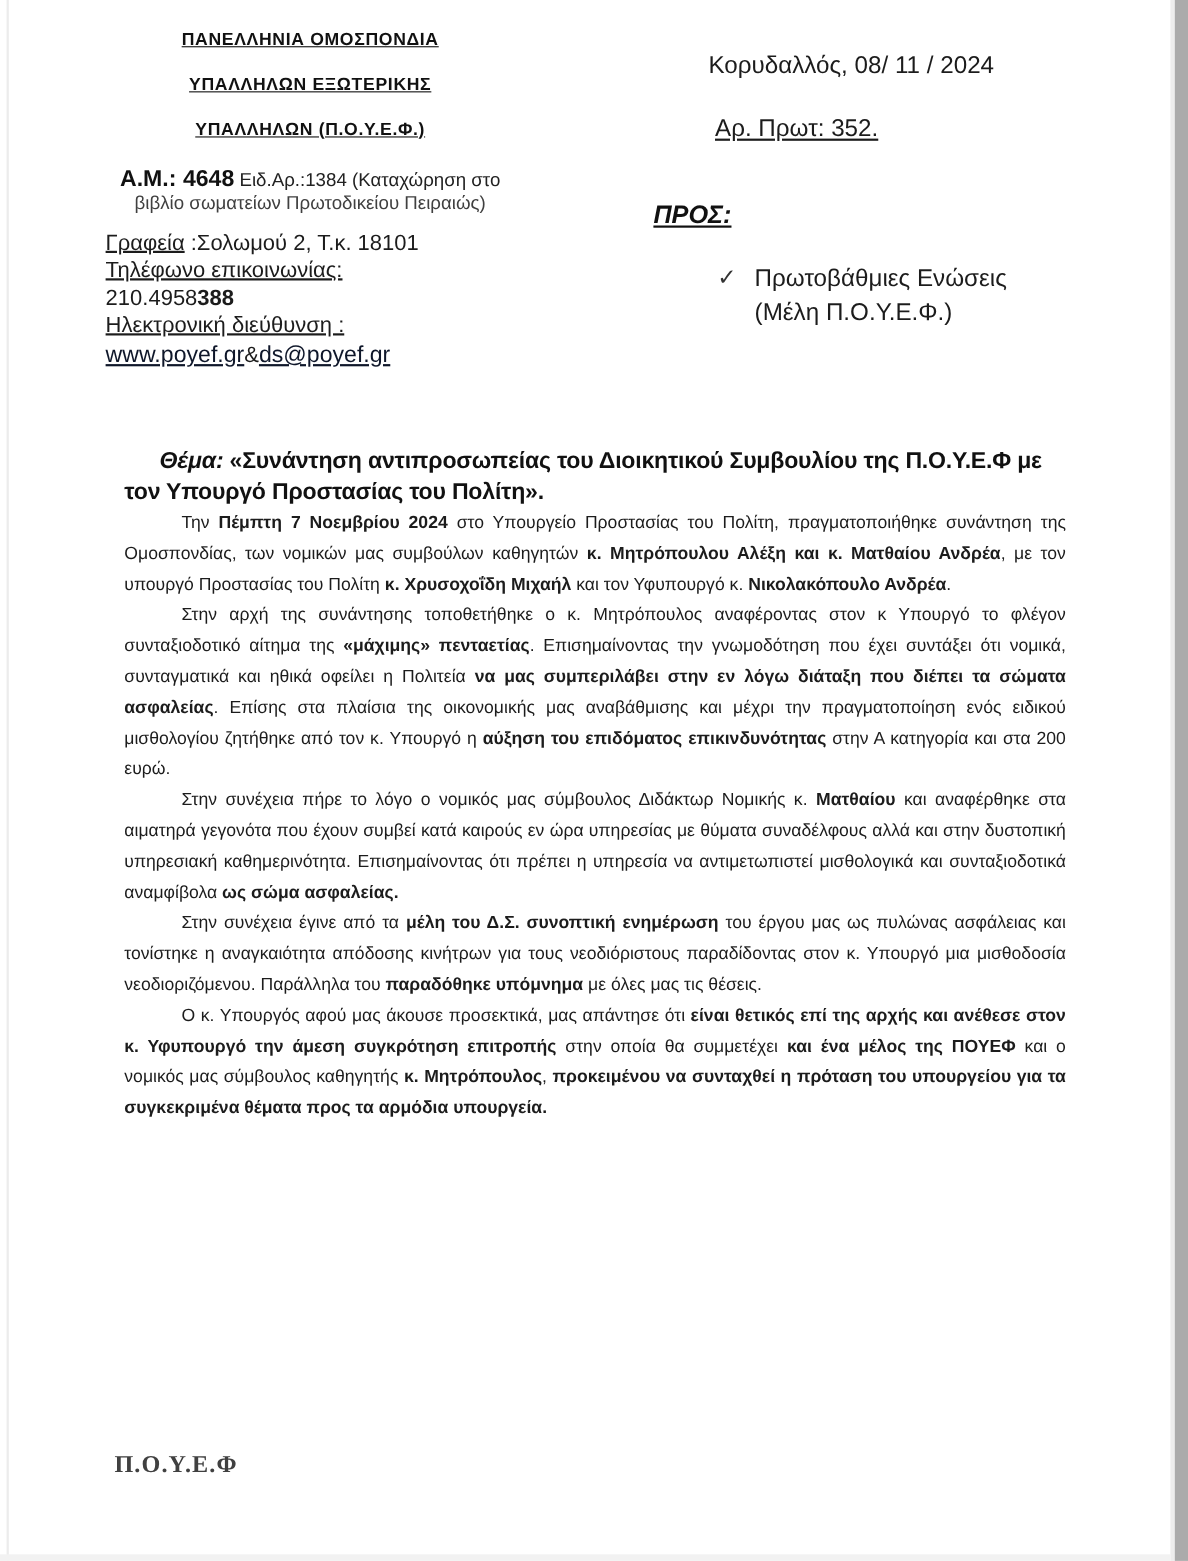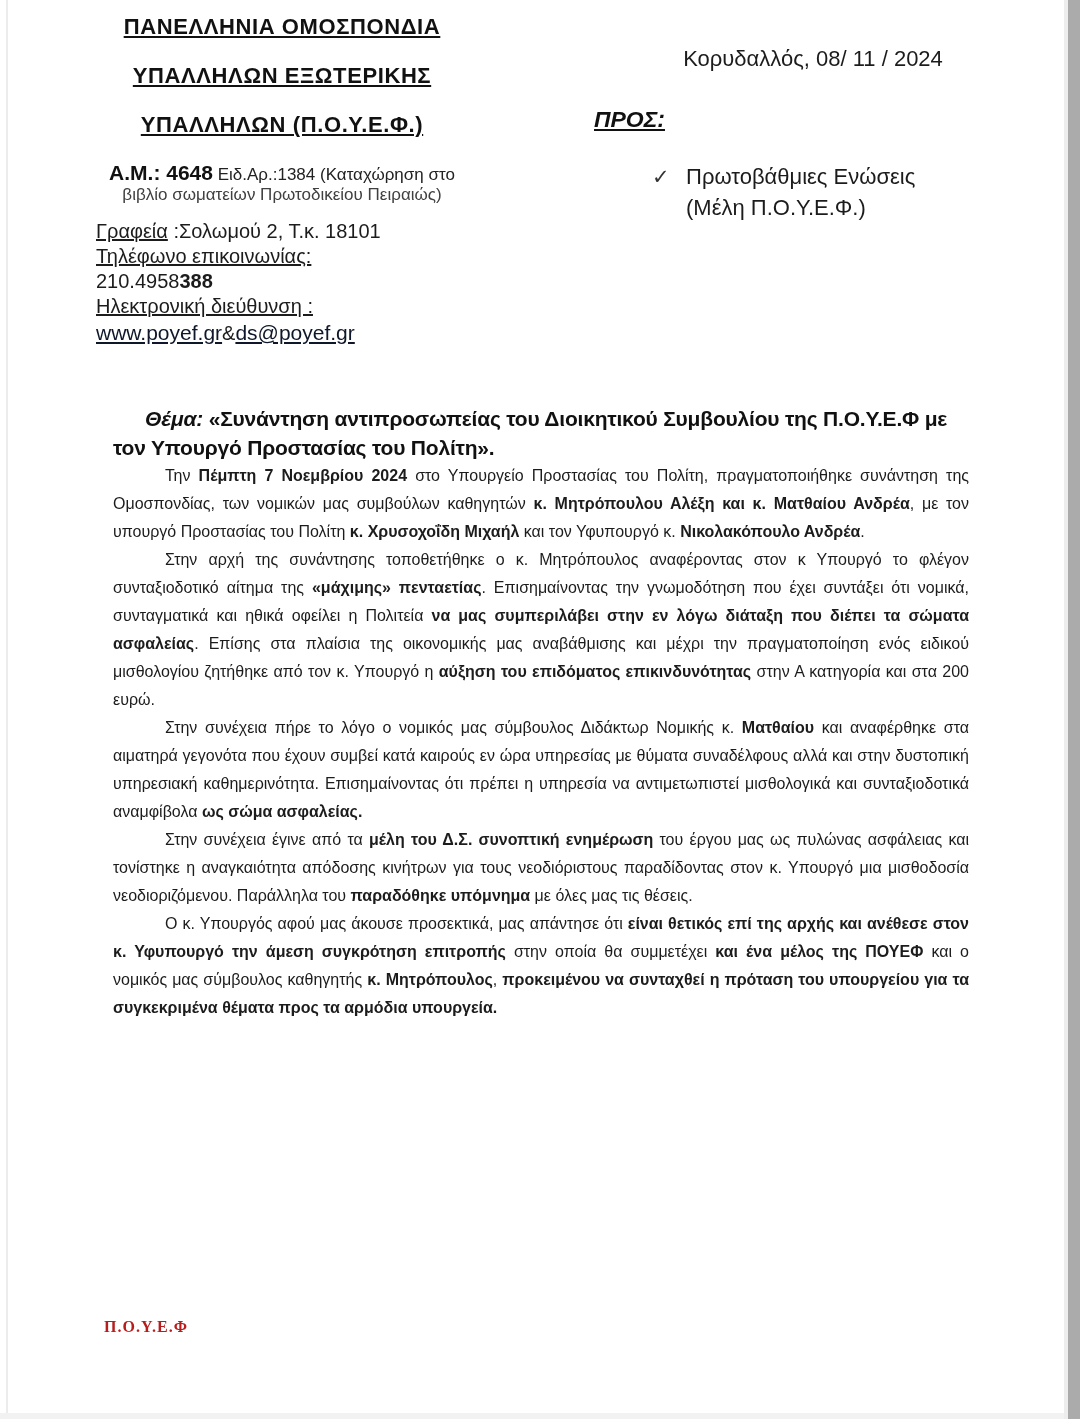--- a/index.html
+++ b/index.html
@@ -14,58 +14,58 @@
   }
   
   .edge-right{position:absolute;top:0;right:0;width:12px;height:100%;background:#ababab;}
   .edge-right-gap{position:absolute;top:0;right:12px;width:4px;height:100%;background:#ededed;}
   .edge-left{position:absolute;top:0;left:6px;width:2px;height:100%;background:#ececec;}
   .edge-bottom{position:absolute;bottom:0;left:0;right:16px;height:6px;background:#f2f2f2;}
 
   
   .hdr-left{position:absolute;left:96px;top:14px;width:372px;}
   .org-line{
-    text-align:center;font-weight:bold;font-size:22px;letter-spacing:0.6px;
-    text-decoration:underline;margin-bottom:23px;color:#111;
+    text-align:center;font-weight:bold;font-size:16px;letter-spacing:0.6px;
+    text-decoration:underline;margin-bottom:23px;color:#111;margin-top:14px;
   }
   .am-line{text-align:center;font-size:17px;margin-top:2px;color:#222;}
   .am-bold{font-weight:bold;font-size:21px;color:#111;}
   .am-line2{text-align:center;font-size:17px;color:#404040;}
   .addr{font-size:20px;line-height:25px;margin-top:14px;color:#1c1c1c;}
   .addr-line{white-space:nowrap;}
   .u{text-decoration:underline;}
   .b{font-weight:bold;}
   .link{color:#0f172a;text-decoration:underline;cursor:pointer;font-size:21px;}
   .links-line{margin-top:1px;}
 
   
   .hdr-right{position:absolute;left:592px;top:46px;width:390px;font-size:22px;color:#1c1c1c;}
-  .date-line{margin-left:52px;text-align:center;}
+  .date-line{margin-left:52px;}
   .proto-line{margin-left:58px;margin-top:32px;text-decoration:underline;}
-  .pros-label{margin-left:2px;margin-top:34px;font-weight:bold;font-style:italic;text-decoration:underline;font-size:23px;color:#111;}
+  .pros-label{margin-left:2px;margin-top:52px;font-weight:bold;font-style:italic;text-decoration:underline;font-size:23px;color:#111;}
   .recipient{display:flex;margin-left:60px;margin-top:28px;line-height:31px;}
   .check{width:34px;flex:0 0 34px;color:#333;font-size:21px;}
   .rec-text{flex:1;}
 
   
   .bodycol{position:absolute;left:113px;top:404px;width:856px;}
   .subject{
     margin:0;font-size:21px;line-height:29px;font-weight:bold;color:#111;
     text-indent:32px;letter-spacing:-0.2px;text-align:left;
   }
   .salutation{margin:37px 0 14px 0;font-size:20px;text-indent:52px;}
   .para{
     margin:0;font-size:16px;line-height:28px;text-align:justify;
     text-indent:52px;color:#1c1c1c;
   }
   
   .footer-sig{
     position:absolute;left:104px;top:1318px;
     font-family:"Liberation Serif", serif;font-weight:600;
-    font-size:16px;letter-spacing:1px;color:#b91c1c;
+    font-size:22px;letter-spacing:1px;color:#404040;
   }
 </style>
 </head>
 <body>
 
 <div class="page">
 
   <div class="hdr-left">
     <div class="org-line">ΠΑΝΕΛΛΗΝΙΑ ΟΜΟΣΠΟΝΔΙΑ</div>
     <div class="org-line">ΥΠΑΛΛΗΛΩΝ ΕΞΩΤΕΡΙΚΗΣ</div>
@@ -86,20 +86,21 @@
       </div>
       <div class="u">Ηλεκτρονική διεύθυνση :</div>
       <div class="links-line">
         <a class="link">www.poyef.gr</a><span>&amp;</span><a class="link">ds@poyef.gr</a>
       </div>
     </div>
   </div>
 
   <div class="hdr-right">
     <div class="date-line">Κορυδαλλός, 08/ 11 / 2024</div>
+    <div class="proto-line">Αρ. Πρωτ: 352.</div>
     <div class="pros-label">ΠΡΟΣ:</div>
     <div class="recipient">
       <span class="check">✓</span>
       <span class="rec-text">
         <span>Πρωτοβάθμιες Ενώσεις</span><br>
         <span>(Μέλη Π.Ο.Υ.Ε.Φ.)</span>
       </span>
     </div>
   </div>
 

